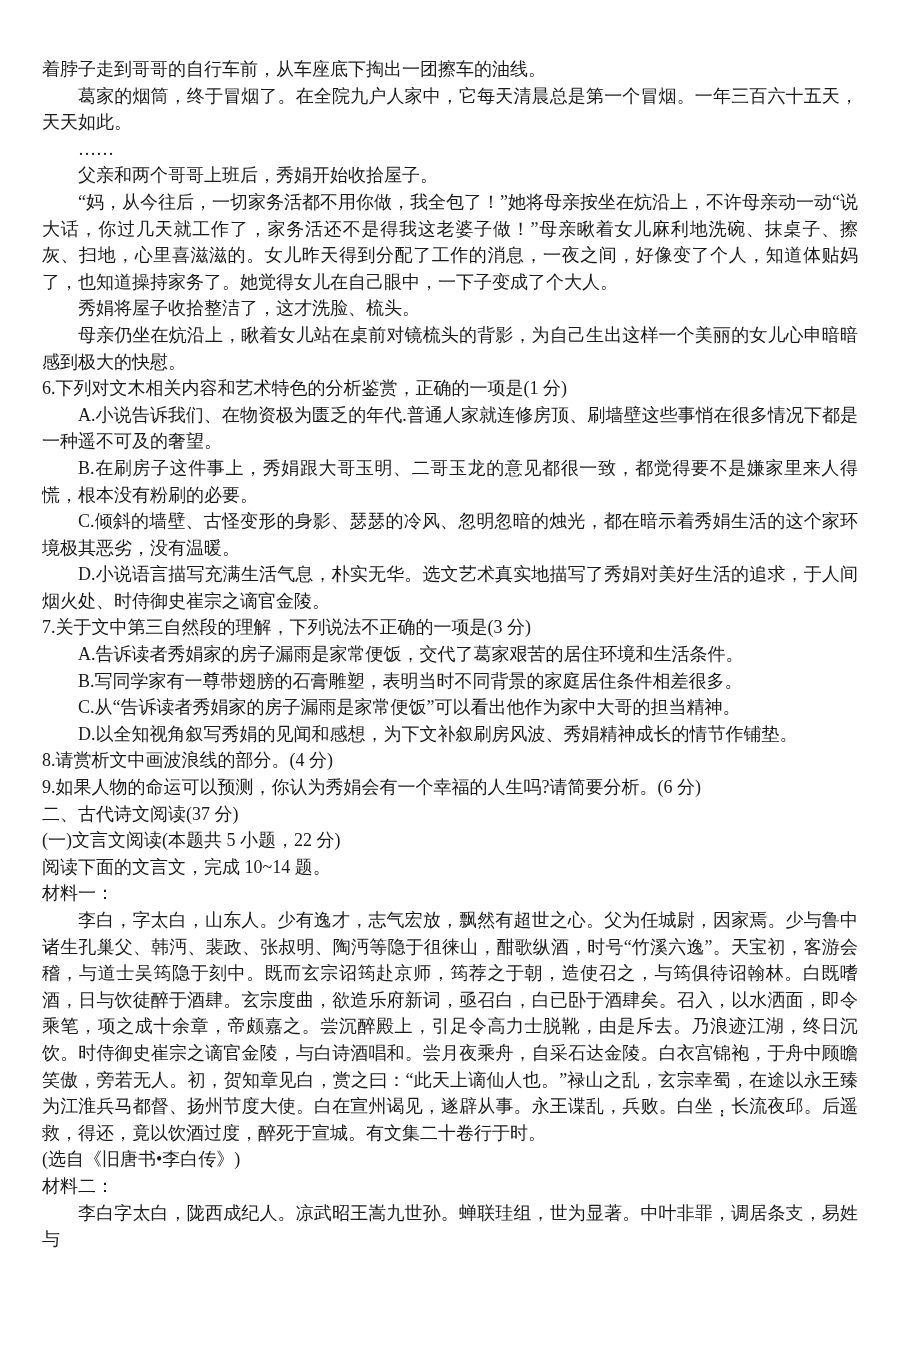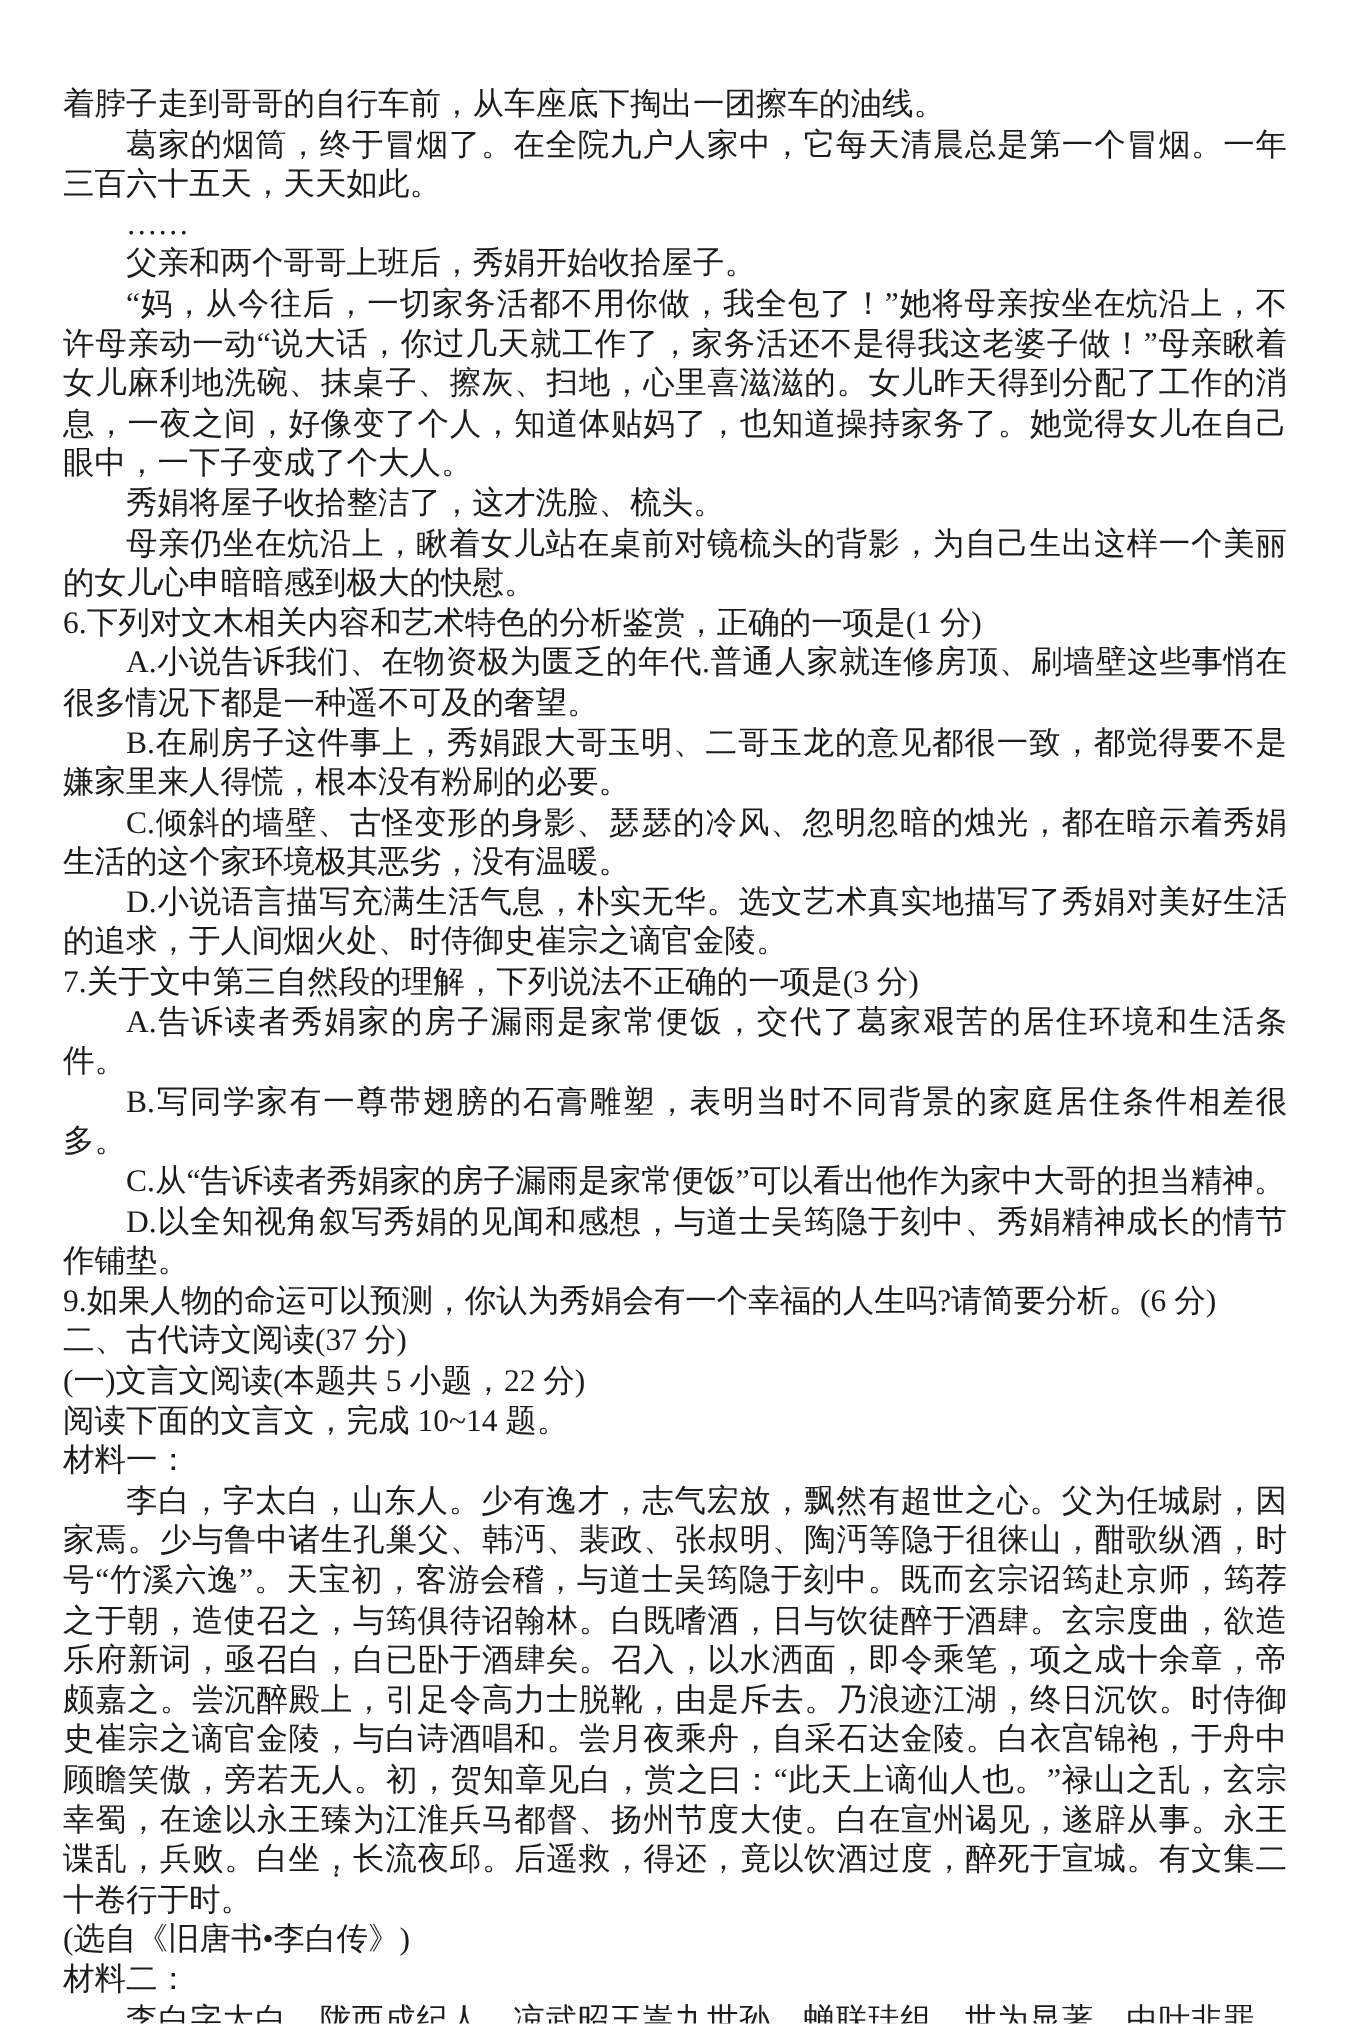--- a/index.html
+++ b/index.html
@@ -5,21 +5,21 @@
   * { margin:0; padding:0; box-sizing:border-box; }
   html,body { background:#ffffff; }
   body {
     width:900px; height:1349px; overflow:hidden;
     font-family:"Liberation Serif","DejaVu Serif",serif;
     color:#1b1b1b;
   }
   .page {
     width:900px; height:1349px;
     padding:56px 42px 0 42px;
-    font-size:21px;
+    font-size:18px;
     line-height:26.6px;
     text-align:justify;
     text-justify:inter-ideograph;
   }
   p { margin:0; }
   .ind { text-indent:2em; }
   .right { text-align:left; }
   .gap-above { }
   .ul {
     text-underline-offset:5px;
@@ -50,22 +50,23 @@
   <p>6.下列对文木相关内容和艺术特色的分析鉴赏，正确的一项是(1 分)</p>
   <p class="ind">A.小说告诉我们、在物资极为匮乏的年代.普通人家就连修房顶、刷墙壁这些事悄在很多情况下都是一种遥不可及的奢望。</p>
   <p class="ind">B.在刷房子这件事上，秀娟跟大哥玉明、二哥玉龙的意见都很一致，都觉得要不是嫌家里来人得慌，根本没有粉刷的必要。</p>
   <p class="ind">C.倾斜的墙壁、古怪变形的身影、瑟瑟的冷风、忽明忽暗的烛光，都在暗示着秀娟生活的这个家环境极其恶劣，没有温暖。</p>
   <p class="ind">D.小说语言描写充满生活气息，朴实无华。选文艺术真实地描写了秀娟对美好生活的追求，于人间烟火处、时侍御史崔宗之谪官金陵。</p>
 
   <p>7.关于文中第三自然段的理解，下列说法不正确的一项是(3 分)</p>
   <p class="ind">A.告诉读者秀娟家的房子漏雨是家常便饭，交代了葛家艰苦的居住环境和生活条件。</p>
   <p class="ind">B.写同学家有一尊带翅膀的石膏雕塑，表明当时不同背景的家庭居住条件相差很多。</p>
   <p class="ind">C.从“告诉读者秀娟家的房子漏雨是家常便饭”可以看出他作为家中大哥的担当精神。</p>
-  <p class="ind">D.以全知视角叙写秀娟的见闻和感想，与道士吴筠隐于刻中、秀娟精神成长的情节作铺垫。</p>
+  <p class="ind">D.以全知视角叙写秀娟的见闻和感想，为下文补叙刷房风波、秀娟精神成长的情节作铺垫。</p>
 
+  <p>8.请赏析文中画波浪线的部分。(4 分)</p>
   <p class="gap-above">9.如果人物的命运可以预测，你认为秀娟会有一个幸福的人生吗?请简要分析。(6 分)</p>
 
   <p class="gap-above">二、古代诗文阅读(37 分)</p>
   <p>(一)文言文阅读(本题共 5 小题，22 分)</p>
   <p>阅读下面的文言文，完成 10~14 题。</p>
 
   <p>材料一：</p>
   <p class="ind"><span>李白，字太白，山东人。少有逸才，志气宏放，飘然有超世之心。父为任城尉，因家焉。少与鲁中诸生孔巢父、韩沔、裴政、张叔明、陶沔等隐于徂徕山，酣歌纵酒，时号“竹溪六逸”。天宝初，客游会稽，与道士吴筠隐于刻中。既而玄宗诏筠赴京师，筠荐之于朝，造使召之，与筠俱待诏翰林。白既嗜酒，日与饮徒醉于酒肆。</span><span class="ul">玄宗度曲，欲造乐府新词，亟召白，白已卧于酒肆矣</span><span>。召入，以水洒面，即令乘笔，项之成十余章，帝颇嘉之。尝沉醉殿上，引足令高力士脱靴，由是斥去。乃浪迹江湖，终日沉饮。时侍御史崔宗之谪官金陵，与白诗酒唱和。尝月夜乘舟，自采石达金陵。白衣宫锦袍，于舟中顾瞻笑傲，旁若无人。初，贺知章见白，赏之曰：“此天上谪仙人也。”禄山之乱，玄宗幸蜀，在途以永王臻为江淮兵马都督、扬州节度大使。白在宣州谒见，遂辟从事。永王谍乱，兵败。白</span><span class="dot-under">坐</span><span>，长流夜邱。后遥救，得还，竟以饮酒过度，醉死于宣城。有文集二十卷行于时。</span></p>
   <p class="right">(选自《旧唐书•李白传》)</p>
 

